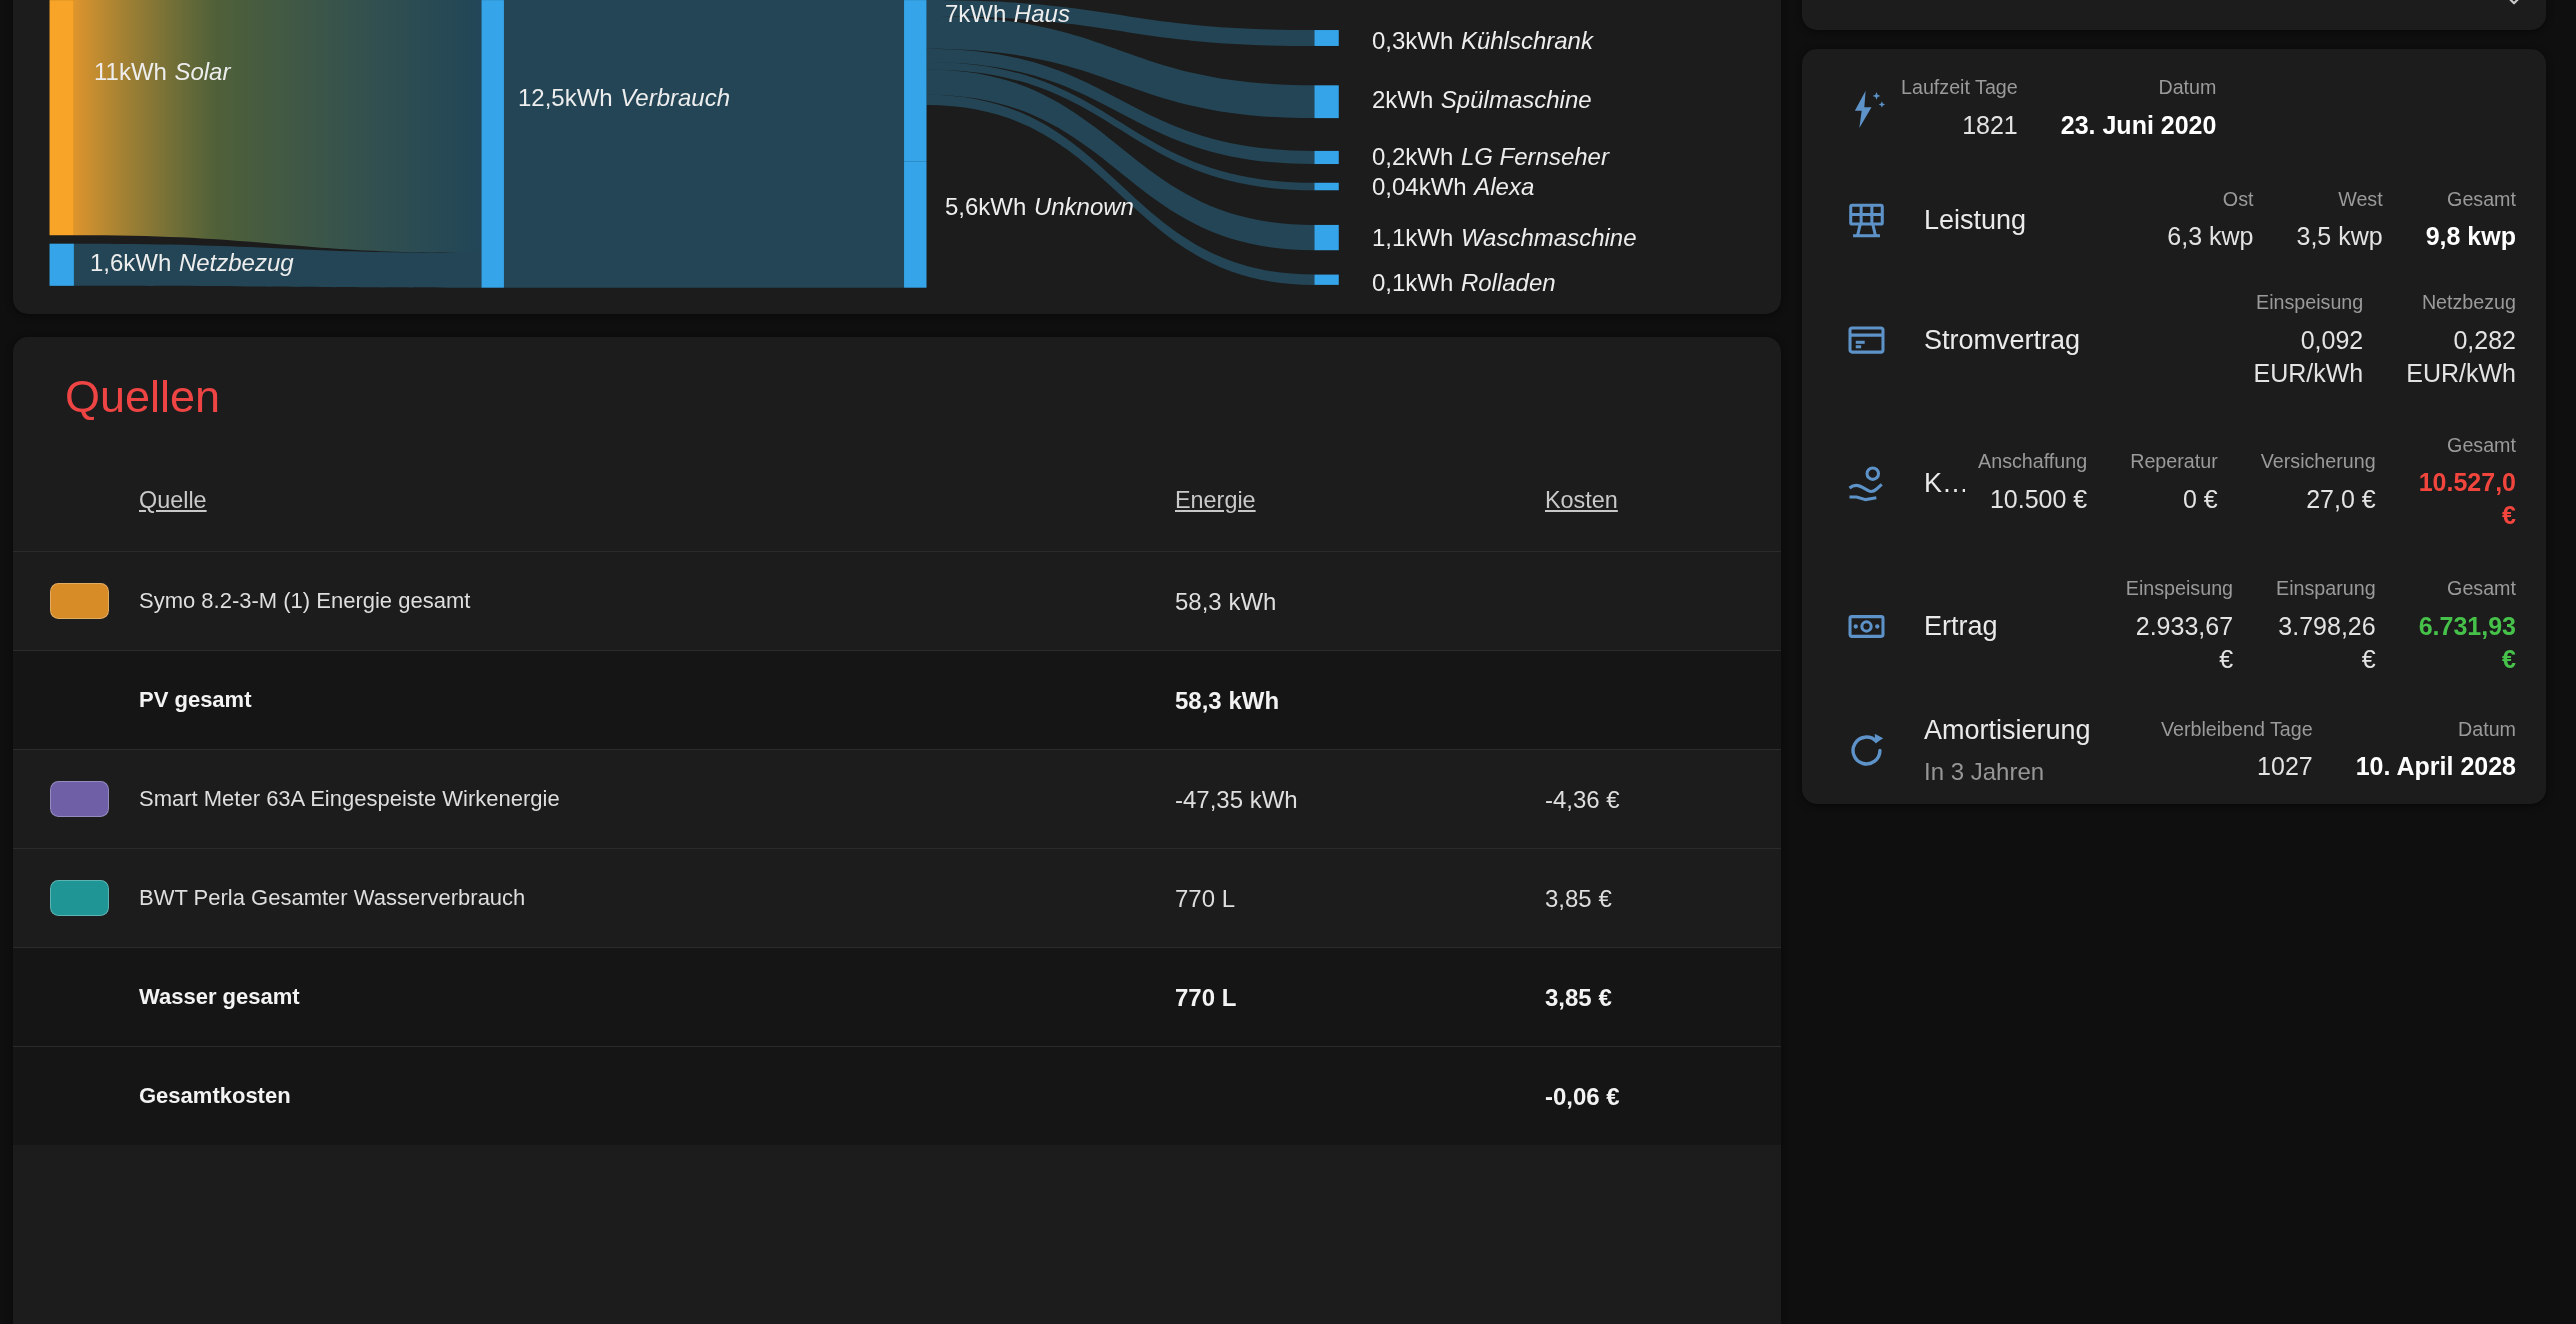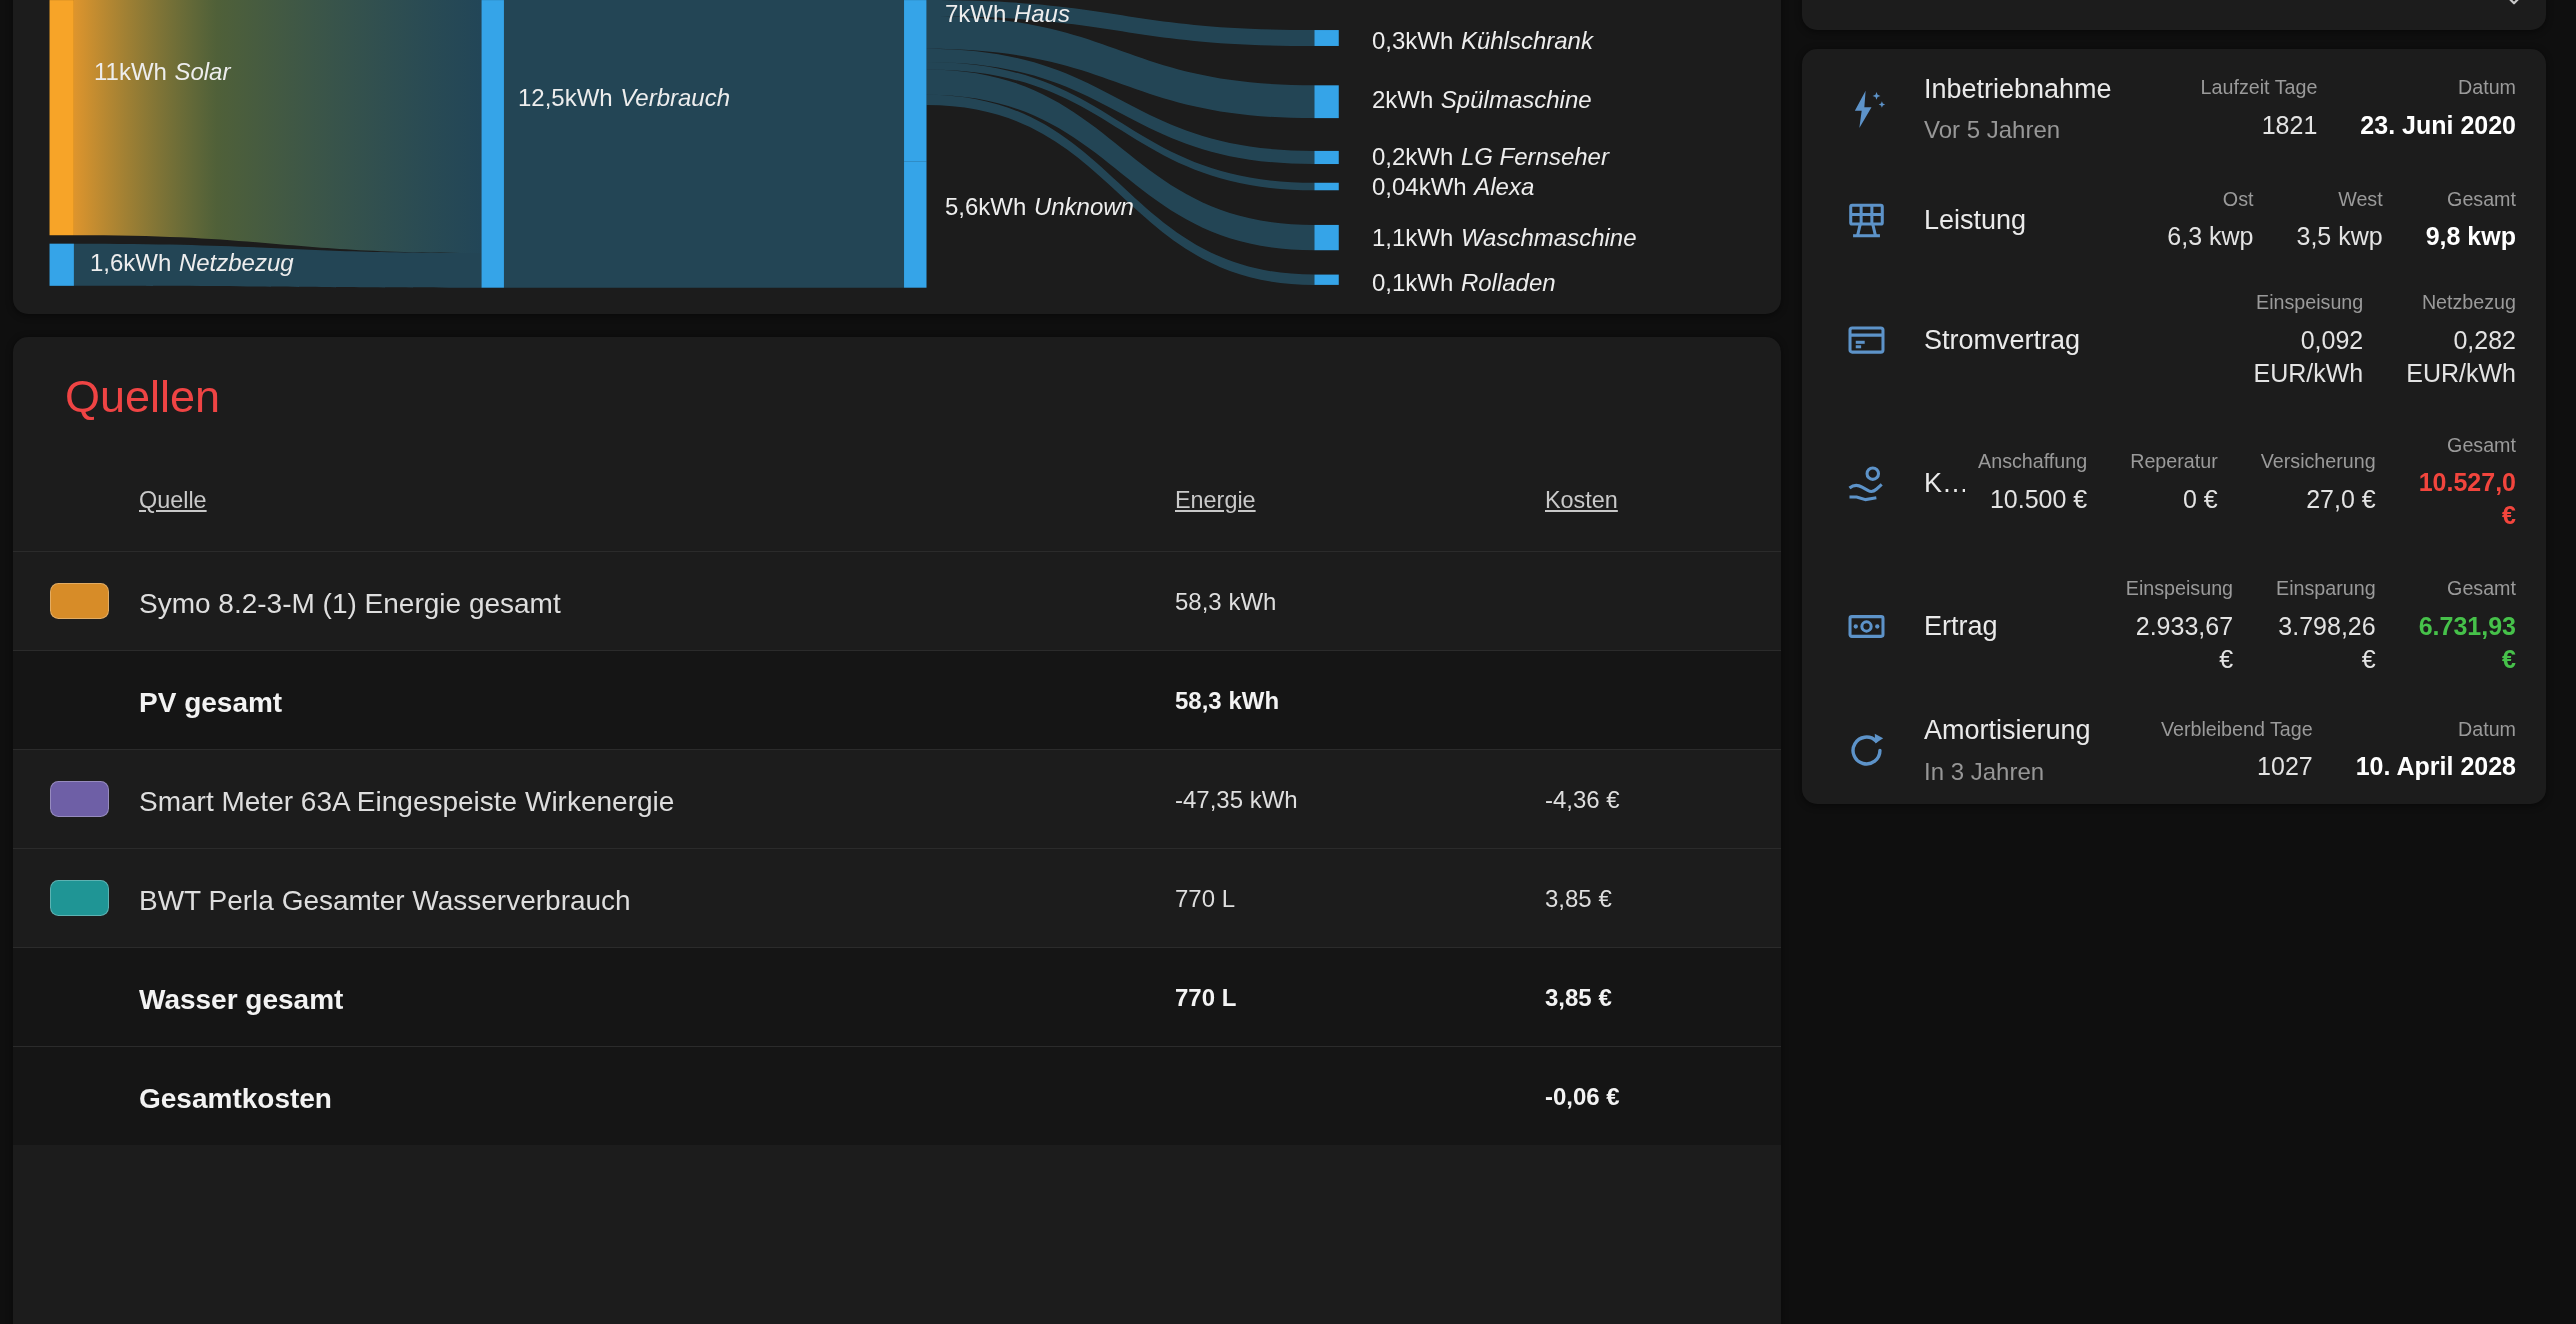--- a/index.html
+++ b/index.html
@@ -19,21 +19,21 @@
   
   .quellen-card{left:13px;top:337px;width:1768px;height:1002px;}
   .q-title{position:absolute;left:52px;top:34px;font-size:45px;font-weight:400;color:#ef4444;}
   .q-head span{position:absolute;top:150px;font-size:23.4px;font-weight:500;color:#c9c9c9;text-decoration:underline;}
   .qh-quelle{left:126px;} .qh-energie{left:1162px;} .qh-kosten{left:1532px;}
   .q-rows{position:absolute;left:0;right:0;top:214px;}
   .q-row{position:relative;height:98px;border-top:0.9px solid #2b2b2b;}
   .q-row.total{background:rgba(0,0,0,.22);font-weight:700;}
   .q-swatch{position:absolute;left:37px;top:31px;width:59px;height:36px;border-radius:8.4px;
             border:1.9px solid rgba(255,255,255,.28);box-sizing:border-box;}
-  .q-name{position:absolute;left:126px;top:36px;font-size:28px;color:#dedede;}
+  .q-name{position:absolute;left:126px;top:36px;font-size:22px;color:#dedede;}
   .q-energie{position:absolute;left:1162px;top:36px;font-size:24px;color:#dedede;}
   .q-kosten{position:absolute;left:1532px;top:36px;font-size:24px;color:#dedede;}
   .q-row.total .q-name,.q-row.total .q-energie,.q-row.total .q-kosten{color:#f3f3f3;}
 
   
   .partial-card{left:1802px;top:-17px;width:744px;height:47px;border-radius:15px;}
   .chevron-wrap{position:absolute;right:19px;top:3.7px;width:26px;height:26px;}
 
   
   .info-card{left:1802px;top:49px;width:744px;height:755px;}
@@ -156,24 +156,20 @@
   </div>
 
   <div class="card info-card">
 
     <div class="ic-row" style="height:120px">
       <svg class="ic-icon" viewBox="0 0 24 24">
         <path d="M11.5 1.5 L5.5 12.7 h3.8 L8 22.3 l6.8-11.6 h-4 Z" fill="#5d93c9"></path>
         <path d="M17.6 2.2l.6 1.6 1.6.6-1.6.6-.6 1.6-.6-1.6-1.6-.6 1.6-.6z" fill="#5d93c9"></path>
         <path d="M20.6 7.4l.5 1.3 1.3.5-1.3.5-.5 1.3-.5-1.3-1.3-.5 1.3-.5z" fill="#5d93c9"></path>
       </svg>
-      <div class="ic-labels">
-        <div class="ic-title">Inbetriebnahme</div>
-        <div class="ic-sub">Vor 5 Jahren</div>
-      </div>
       <div class="ic-cols">
         <div class="ic-col">
           <div class="ic-col-h">Laufzeit Tage</div>
           <div class="ic-col-v">1821</div>
         </div>
         <div class="ic-col b">
           <div class="ic-col-h">Datum</div>
           <div class="ic-col-v">23. Juni 2020</div>
         </div>
       </div>

